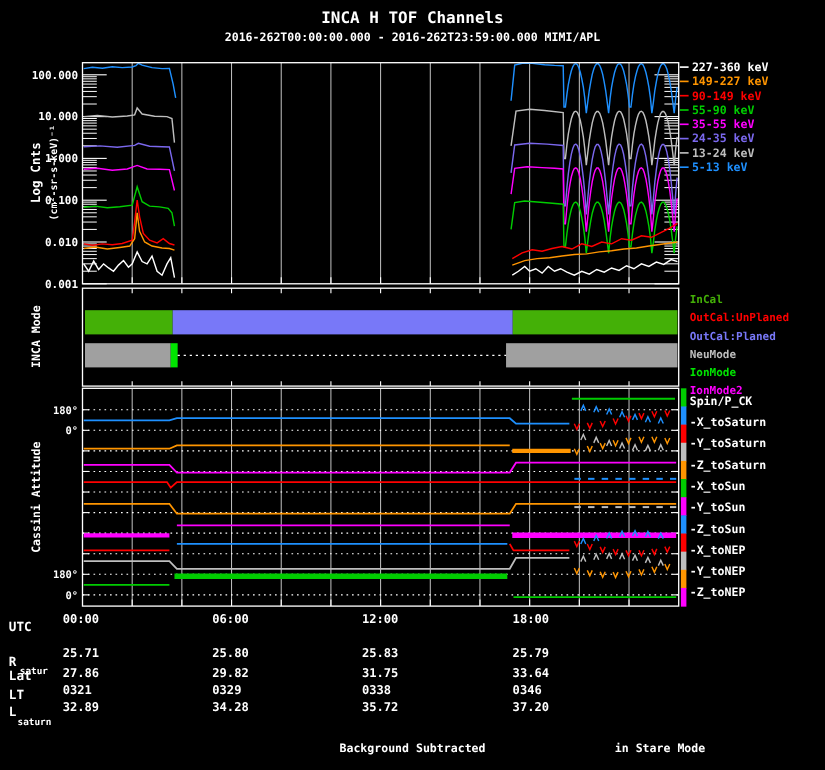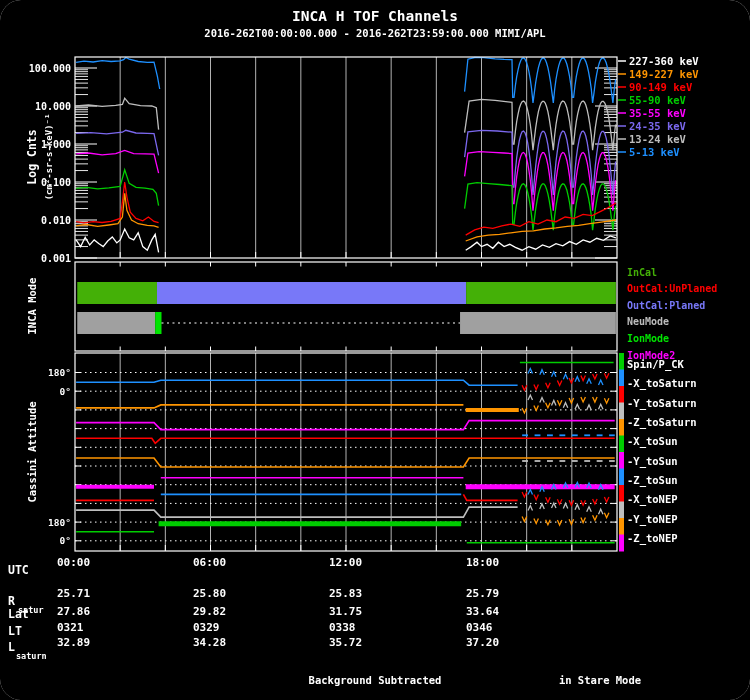--- a/index.html
+++ b/index.html
@@ -1,17 +1,17 @@
 <!DOCTYPE html>
 <html><head>
 <meta charset="utf-8">
 <style>
   html,body{margin:0;padding:0;background:#000;}
   .stage{position:relative;width:750px;height:700px;background:#e5e5e5;overflow:hidden;
-         font-family:"DejaVu Sans Mono","Liberation Mono",monospace;border-radius:21px;}
+         font-family:"DejaVu Sans Mono","Liberation Mono",monospace;}
   svg text{font-family:"DejaVu Sans Mono","Liberation Mono",monospace;font-weight:bold;}
 </style>
 </head>
 <body>
 
 <div class="stage">
   <svg id="chart" width="750" height="700" viewBox="0 0 750 700">
     <rect x="0" y="0" width="750" height="700" fill="#000000"></rect>
     <text x="375" y="21" fill="#FFFFFF" font-size="14.5" text-anchor="middle">INCA H TOF Channels</text>
     <text x="375" y="37" fill="#FFFFFF" font-size="10.5" text-anchor="middle">2016-262T00:00:00.000 - 2016-262T23:59:00.000 MIMI/APL</text>

